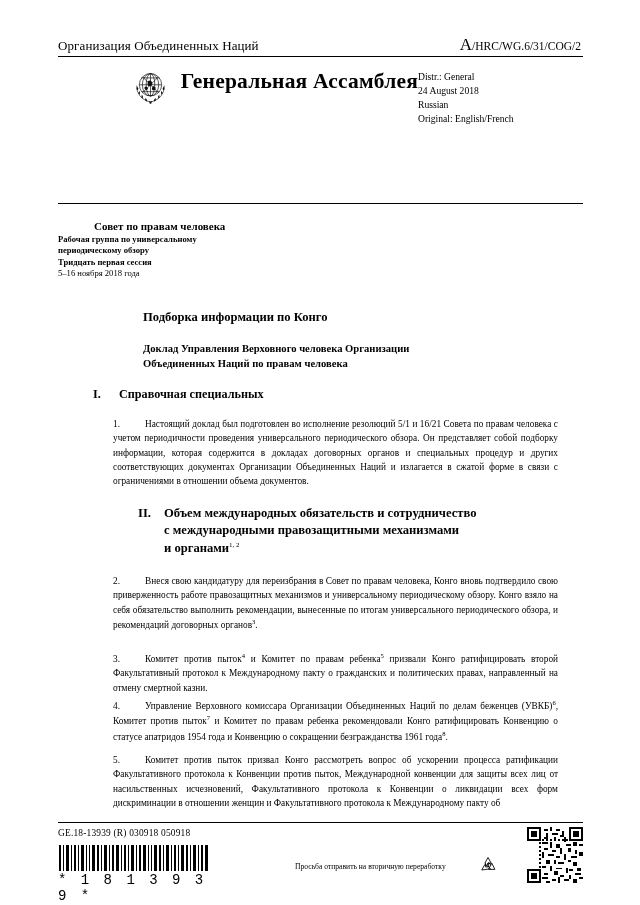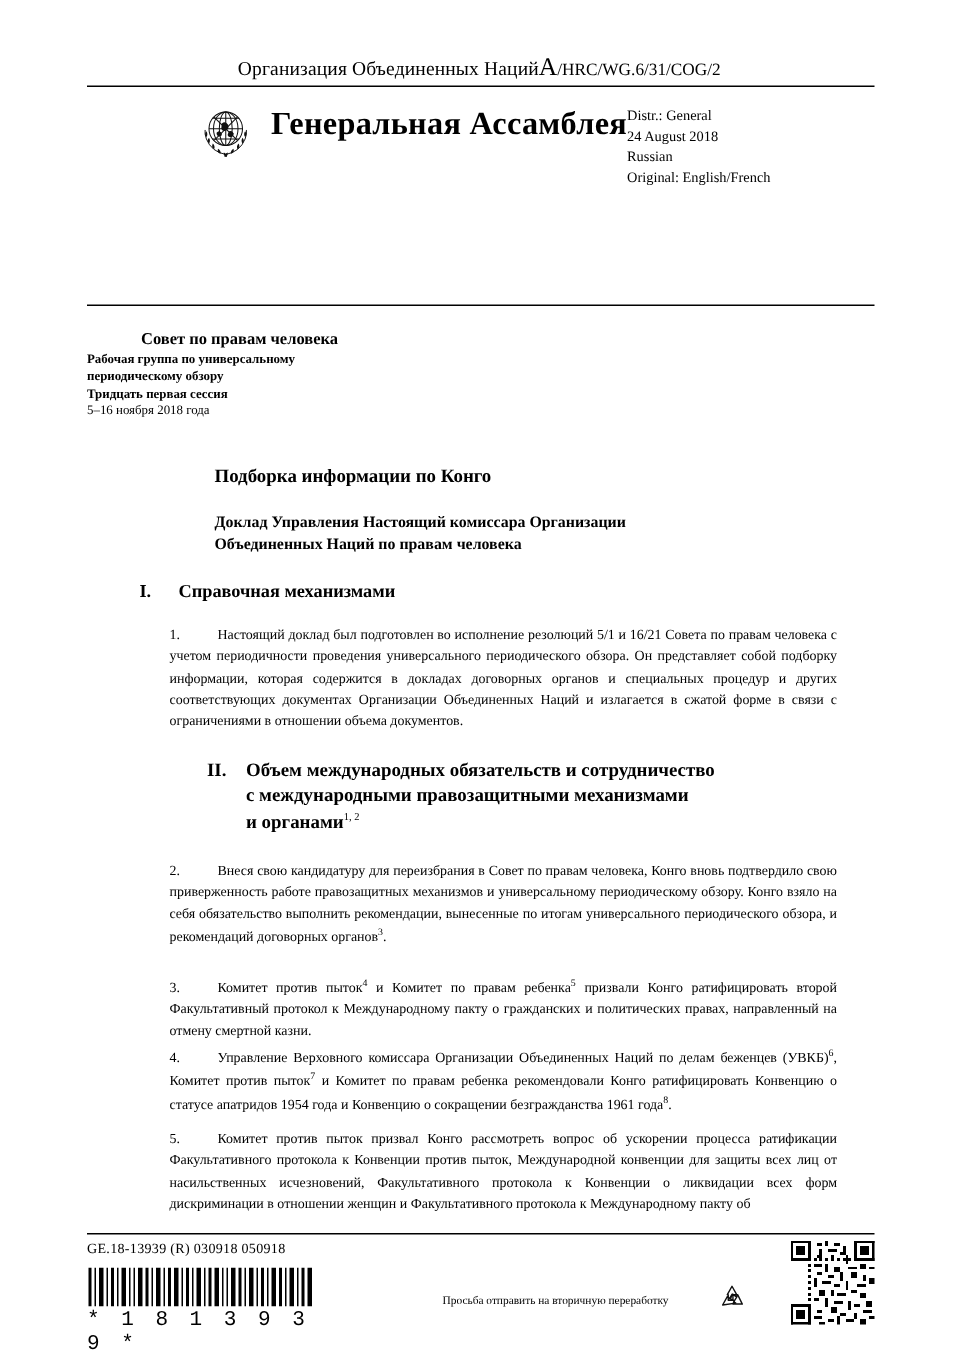--- a/index.html
+++ b/index.html
@@ -22,21 +22,21 @@
   
   .masthead {
     position: absolute;
     left: 58px;
     top: 36px;
     width: 525px;
   }
   .masthead-row1 {
     display: flex;
     align-items: flex-end;
-    justify-content: center;
+    justify-content: space-between;
     padding-bottom: 3px;
   }
   .org-name {
     font-size: 13px;
     letter-spacing: 0.1px;
     line-height: 1.1;
   }
   .doc-symbol {
     font-size: 11.5px;
     line-height: 1.1;
@@ -307,28 +307,28 @@
     <div class="organ-title">Совет по правам человека</div>
     <div class="organ-sub">Рабочая группа по универсальному</div>
     <div class="organ-sub">периодическому обзору</div>
     <div class="organ-session">Тридцать первая сессия</div>
     <div class="organ-dates">5–16 ноября 2018 года</div>
   </div>
 
   <div class="doc-title">Подборка информации по Конго</div>
 
   <div class="doc-subtitle">
-    <div>Доклад Управления Настоящий комиссара Организации</div>
+    <div>Доклад Управления Верховного человека Организации</div>
     <div>Объединенных Наций по правам человека</div>
   </div>
 
   <div class="section sec1">
     <div class="section-head">
       <span class="sec-num">I.</span>
-      <span class="sec-title">Справочная механизмами</span>
+      <span class="sec-title">Справочная специальных</span>
     </div>
   </div>
 
   <div class="para p1">
     <span class="pnum">1.</span><span>Настоящий доклад был подготовлен во исполнение резолюций 5/1 и 16/21 Совета по правам человека с учетом периодичности проведения универсального периодического обзора. Он представляет собой подборку информации, которая содержится в докладах договорных органов и специальных процедур и других соответствующих документах Организации Объединенных Наций и излагается в сжатой форме в связи с ограничениями в отношении объема документов.</span>
   </div>
 
   <div class="section sec2">
     <div class="section-head">
       <span class="sec-num">II.</span>

